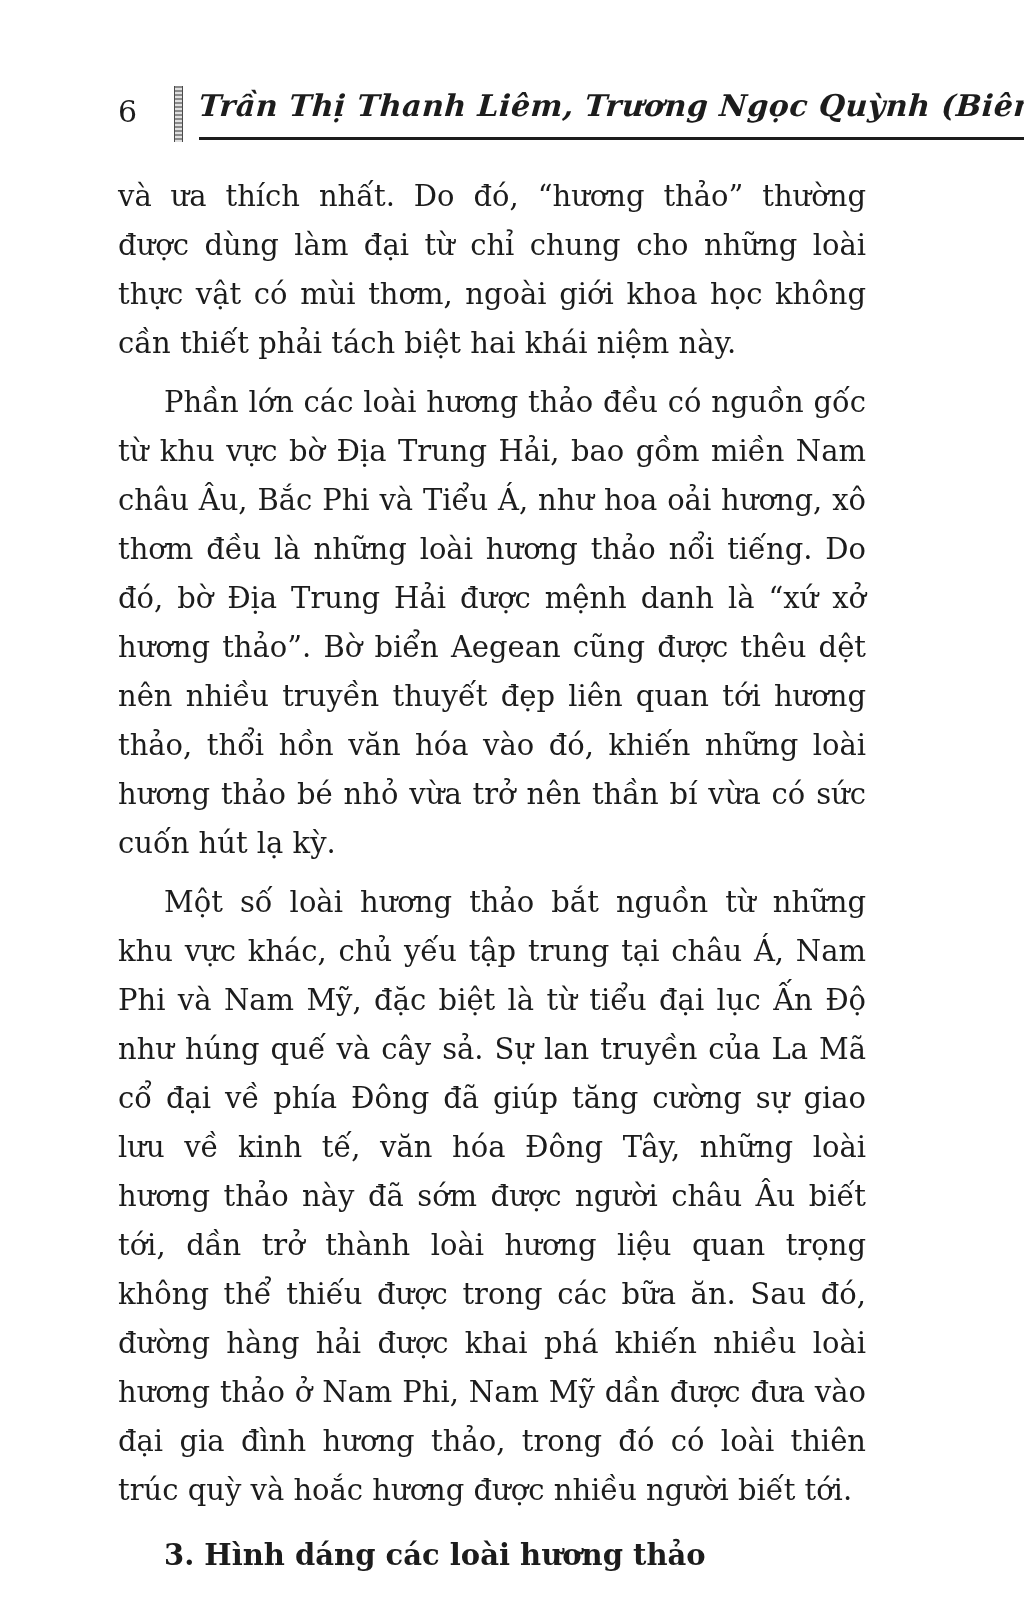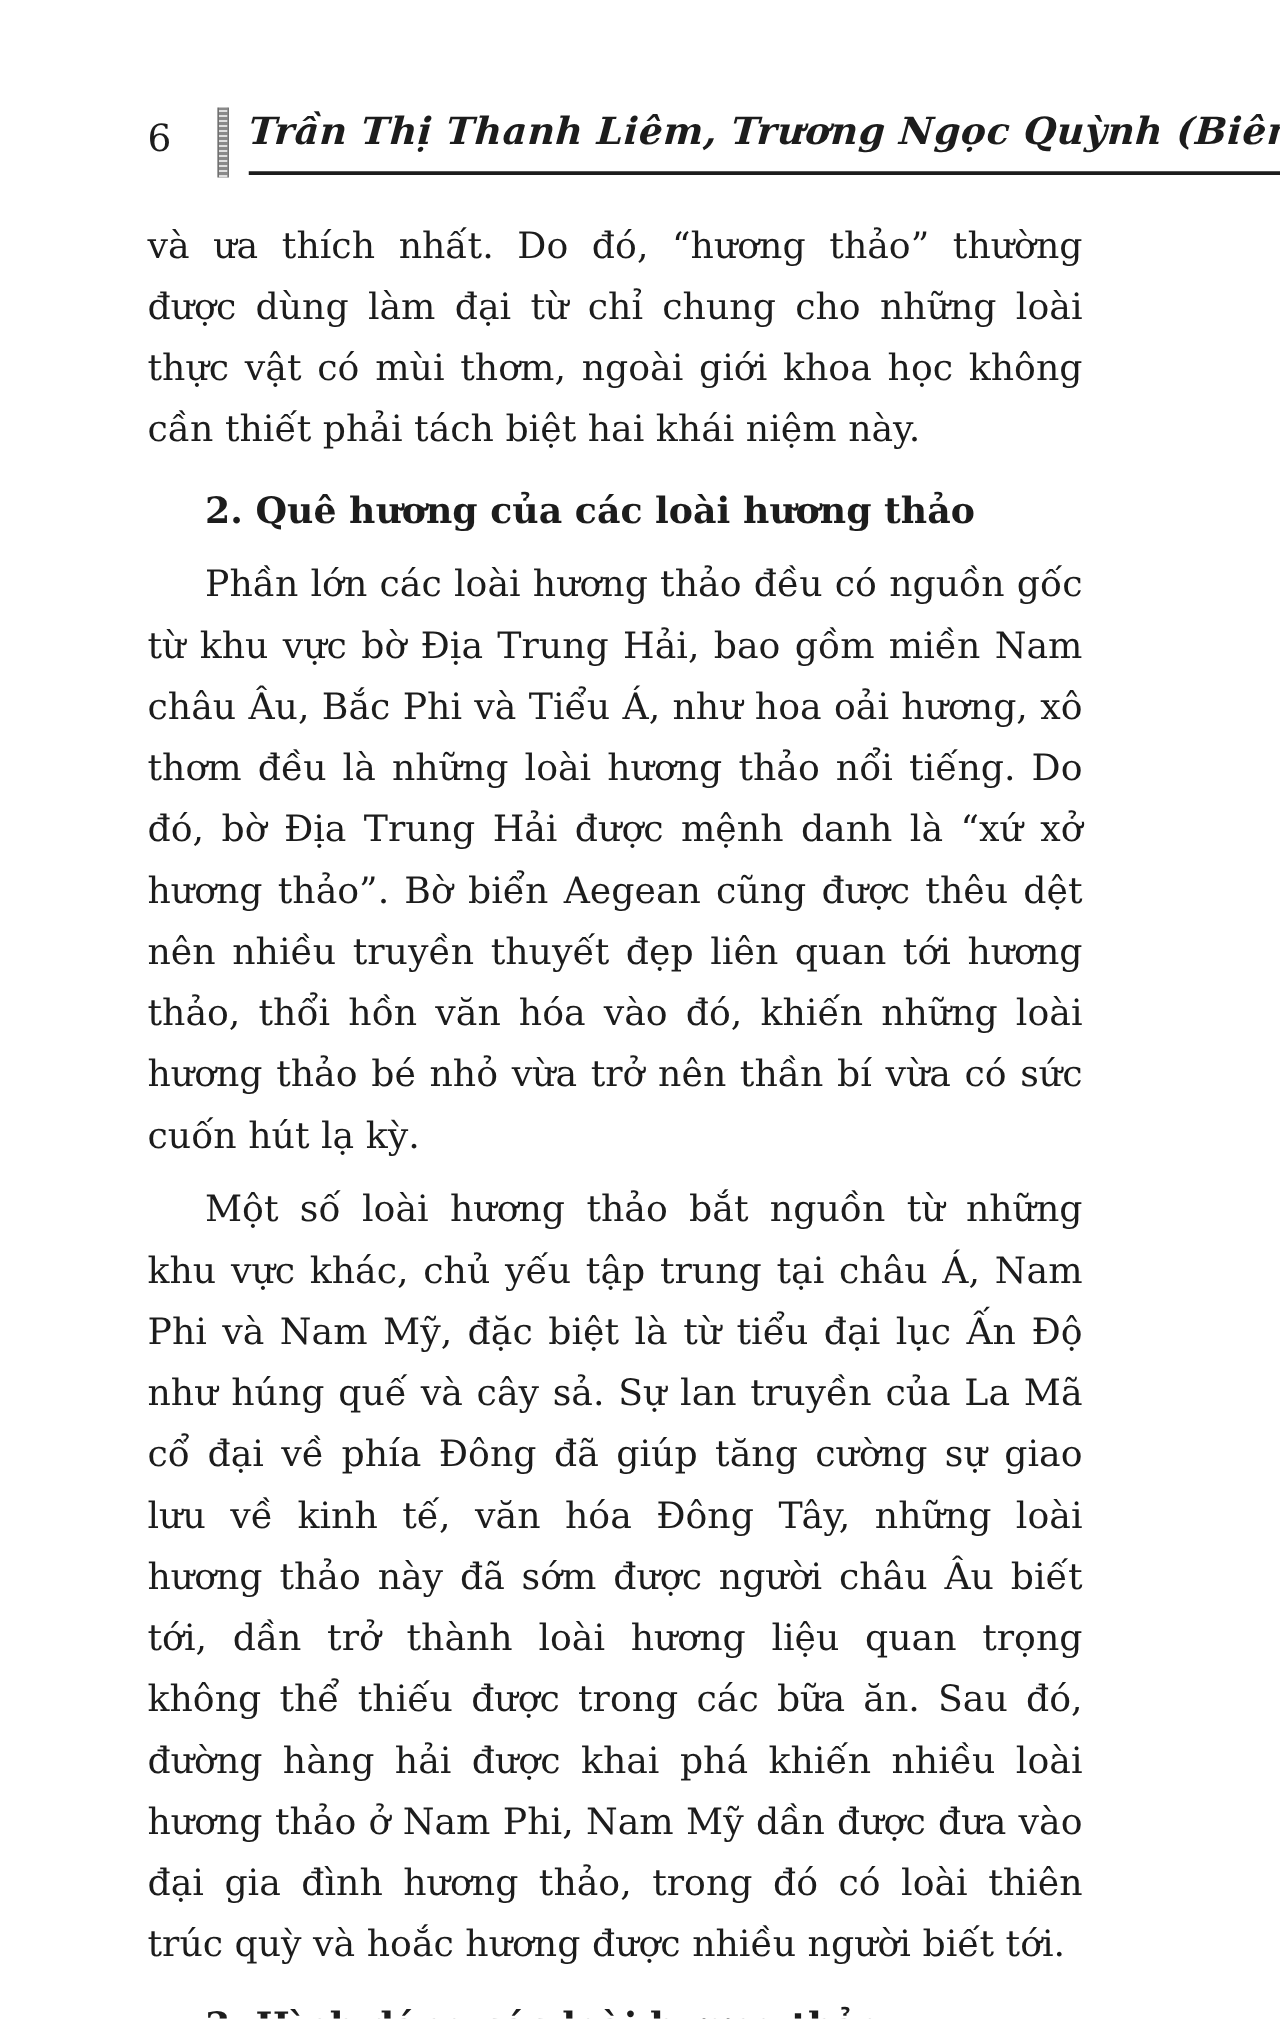--- a/index.html
+++ b/index.html
@@ -92,21 +92,20 @@
     <div class="page-number">6</div>
     <div class="ornament-bar"></div>
     <div class="running-head-wrap">
       <div class="running-head">Trần Thị Thanh Liêm, Trương Ngọc Quỳnh (Biên soạn)</div>
     </div>
   </header>
 
   <main class="page-body">
     <p class="para no-indent">và ưa thích nhất. Do đó, “hương thảo” thường được dùng làm đại từ chỉ chung cho những loài thực vật có mùi thơm, ngoài giới khoa học không cần thiết phải tách biệt hai khái niệm này.</p>
 
-    <h2 class="heading">2. Quê hương của các loài hương thảo</h2>
 
     <p class="para">Phần lớn các loài hương thảo đều có nguồn gốc từ khu vực bờ Địa Trung Hải, bao gồm miền Nam châu Âu, Bắc Phi và Tiểu Á, như hoa oải hương, xô thơm đều là những loài hương thảo nổi tiếng. Do đó, bờ Địa Trung Hải được mệnh danh là “xứ xở hương thảo”. Bờ biển Aegean cũng được thêu dệt nên nhiều truyền thuyết đẹp liên quan tới hương thảo, thổi hồn văn hóa vào đó, khiến những loài hương thảo bé nhỏ vừa trở nên thần bí vừa có sức cuốn hút lạ kỳ.</p>
 
     <p class="para">Một số loài hương thảo bắt nguồn từ những khu vực khác, chủ yếu tập trung tại châu Á, Nam Phi và Nam Mỹ, đặc biệt là từ tiểu đại lục Ấn Độ như húng quế và cây sả. Sự lan truyền của La Mã cổ đại về phía Đông đã giúp tăng cường sự giao lưu về kinh tế, văn hóa Đông Tây, những loài hương thảo này đã sớm được người châu Âu biết tới, dần trở thành loài hương liệu quan trọng không thể thiếu được trong các bữa ăn. Sau đó, đường hàng hải được khai phá khiến nhiều loài hương thảo ở Nam Phi, Nam Mỹ dần được đưa vào đại gia đình hương thảo, trong đó có loài thiên trúc quỳ và hoắc hương được nhiều người biết tới.</p>
 
     <h2 class="heading">3. Hình dáng các loài hương thảo</h2>
 
   </main>
 
 </div>

